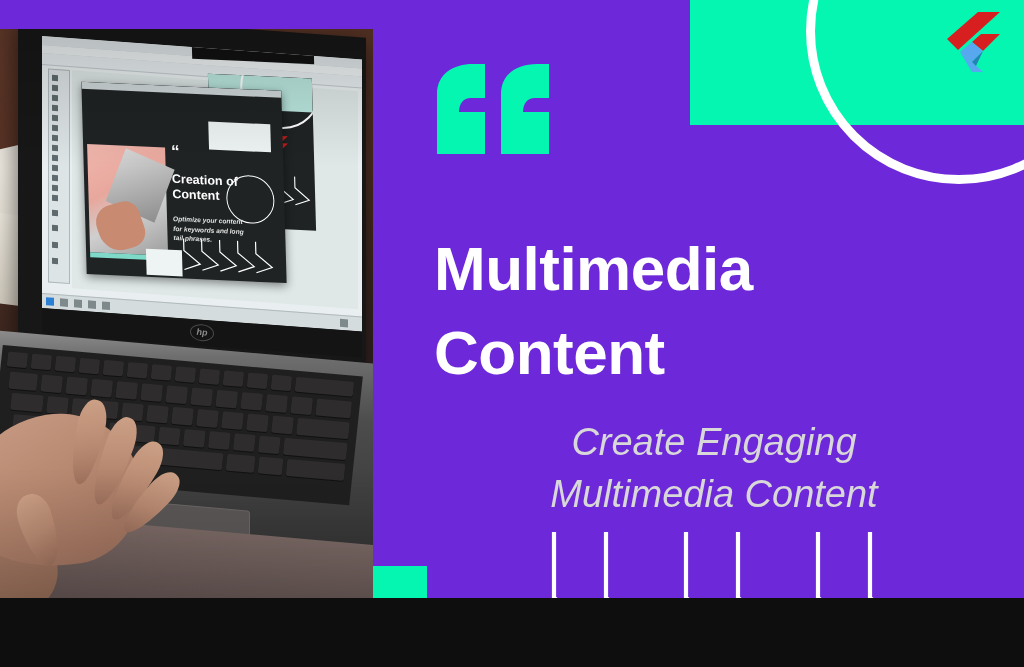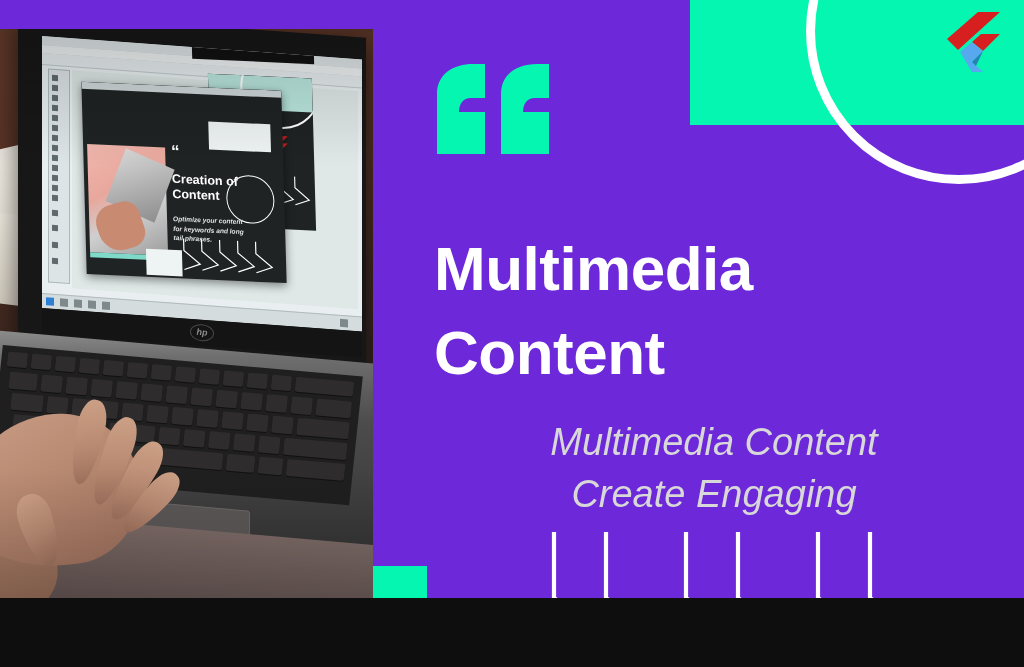--- a/index.html
+++ b/index.html
@@ -621,22 +621,22 @@
       <path d="M68 96 L68 36 C68 16 84 6 104 6 L116 6 L116 40 L102 40 C94 40 90 46 90 54 L116 54 L116 96 Z" fill="#05f6b0"></path>
     </svg>
   </div>
 
   <h1 class="headline">
     <span class="line">Multimedia</span>
     <span class="line">Content</span>
   </h1>
 
   <p class="subtitle">
+    <span class="line">Create Engaging</span>
     <span class="line">Multimedia Content</span>
-    <span class="line">Create Engaging</span>
   </p>
 
   <div class="chevrons">
     <svg viewBox="0 0 488 147" width="488" height="147">
       <g fill="none" stroke="#ffffff" stroke-width="4.2" stroke-linejoin="miter">
         <polyline points="18,12 18,78 100,136 18,186"></polyline>
         <polyline points="70,12 70,78 152,136 70,186"></polyline>
         <polyline points="150,12 150,78 232,136 150,186"></polyline>
         <polyline points="202,12 202,78 284,136 202,186"></polyline>
         <polyline points="282,12 282,78 364,136 282,186"></polyline>

